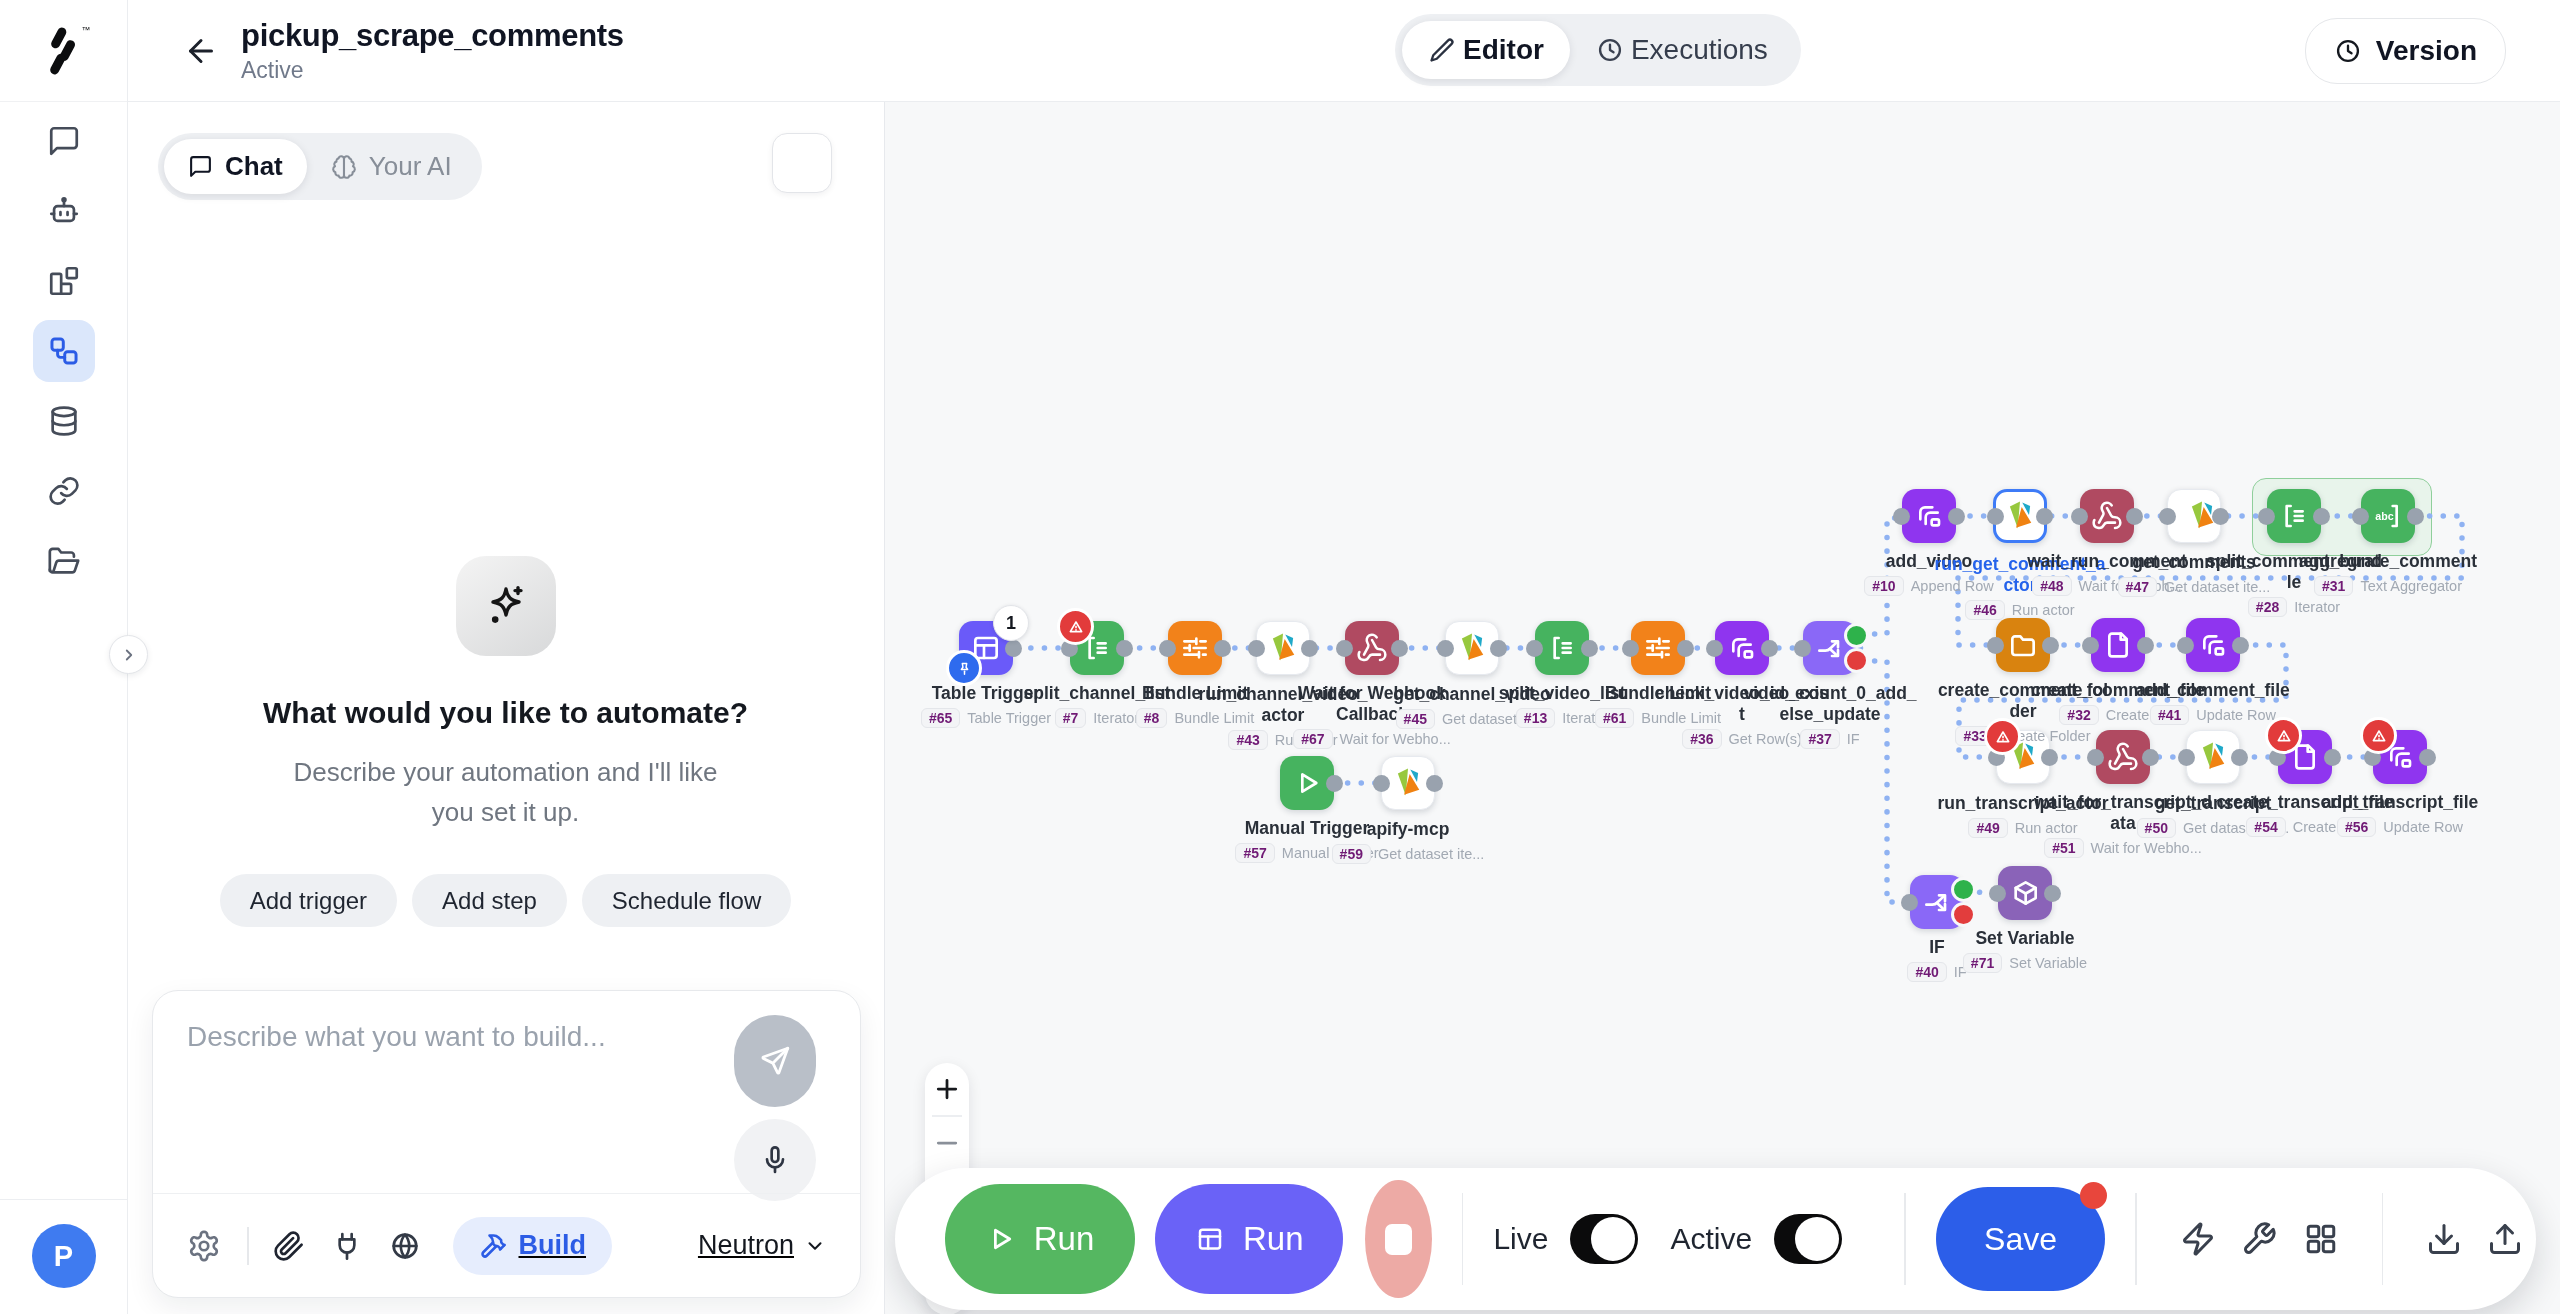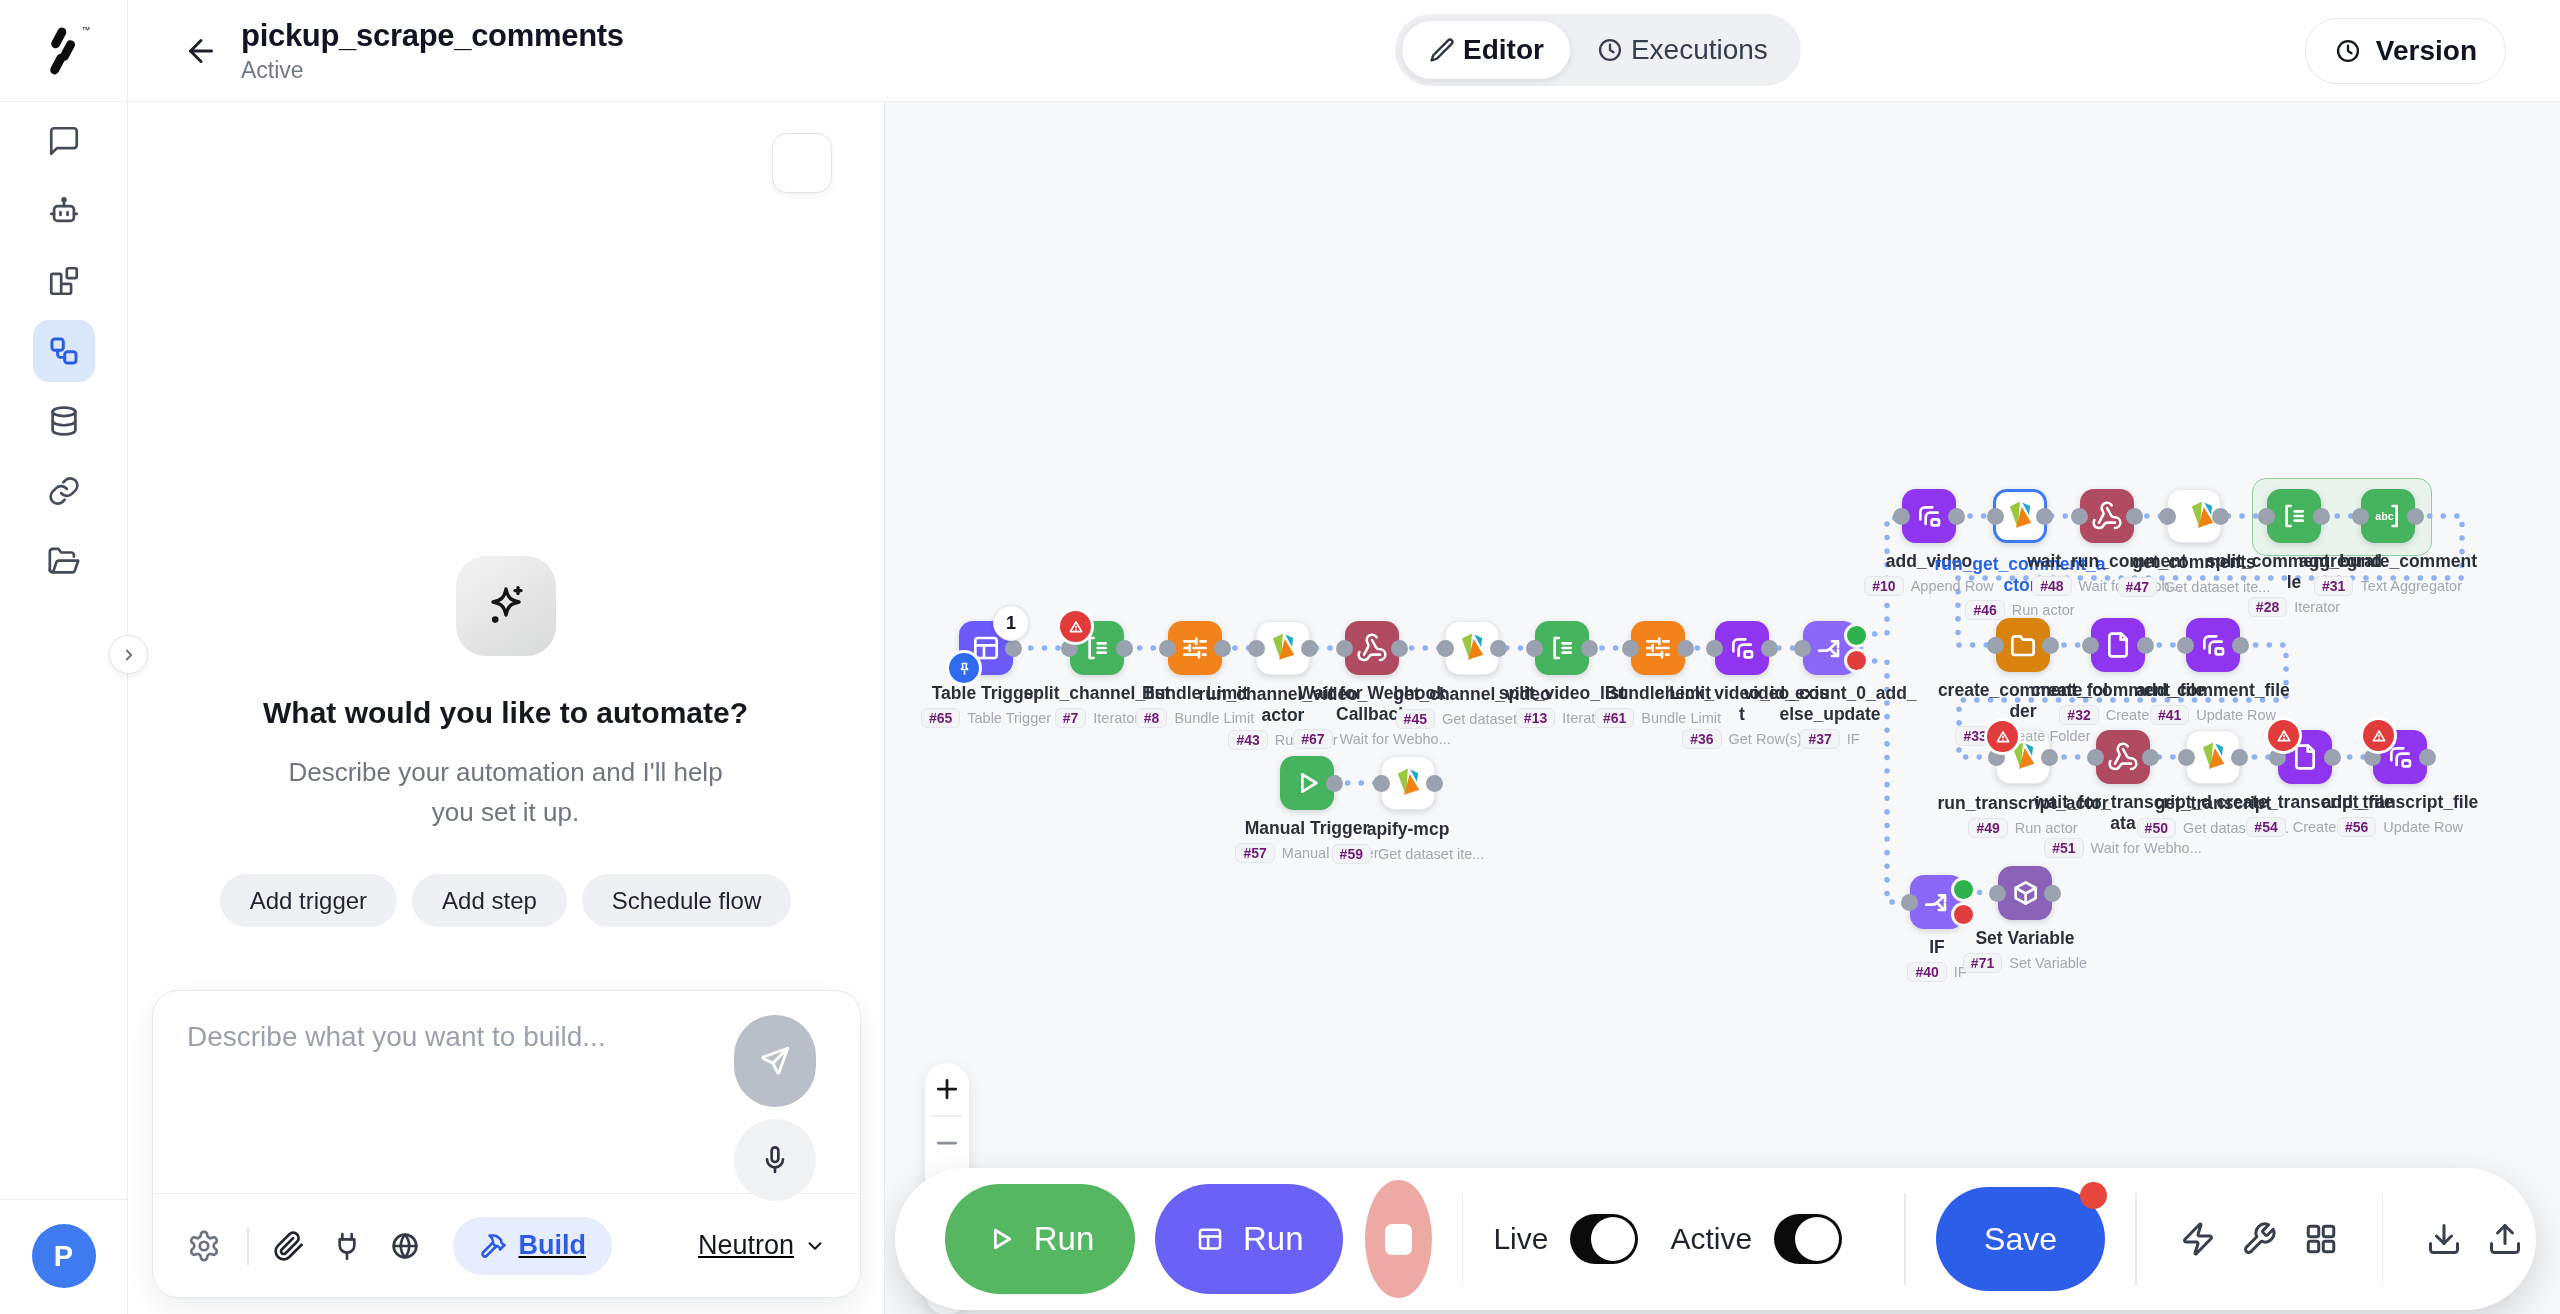--- a/index.html
+++ b/index.html
@@ -193,38 +193,53 @@
     <div class="version">
       <svg class="ic" width="28" height="28" viewBox="0 0 24 24" style="stroke:#14181f;stroke-width:2">
           <circle cx="12" cy="12" r="8.5"></circle>
           <path d="M12 7.5V12l3 2"></path>
         </svg>
       <span>Version</span>
     </div>
   </header>
 
   <section class="chat">
+    <div class="chat-tabs">
+      <div class="ctab on">
+        <svg class="ic" width="25" height="25" viewBox="0 0 24 24" style="stroke-width:2">
+            <path d="M21 15a2 2 0 0 1-2 2H7l-4 4V5a2 2 0 0 1 2-2h14a2 2 0 0 1 2 2Z"></path>
+          </svg>
+        <span>Chat</span>
+      </div>
+      <div class="ctab">
+        <svg class="ic" width="26" height="26" viewBox="0 0 24 24">
+            <path d="M9.5 2A2.5 2.5 0 0 1 12 4.5v15a2.5 2.5 0 0 1-4.96.44 2.5 2.5 0 0 1-2.96-3.08 3 3 0 0 1-.34-5.58 2.5 2.5 0 0 1 1.32-4.24 2.5 2.5 0 0 1 1.98-3A2.5 2.5 0 0 1 9.5 2Z"></path>
+            <path d="M14.5 2A2.5 2.5 0 0 0 12 4.5v15a2.5 2.5 0 0 0 4.96.44 2.5 2.5 0 0 0 2.96-3.08 3 3 0 0 0 .34-5.58 2.5 2.5 0 0 0-1.32-4.24 2.5 2.5 0 0 0-1.98-3A2.5 2.5 0 0 0 14.5 2Z"></path>
+          </svg>
+        <span>Your AI</span>
+      </div>
+    </div>
     <div class="collapse">
       <svg class="ic" width="27" height="27" viewBox="0 0 24 24" style="stroke-width:2">
           <rect x="3.5" y="4" width="17" height="16" rx="2.5"></rect>
           <path d="M15.5 4v16"></path>
           <path d="m11 9.5-2.5 2.5L11 14.5"></path>
         </svg>
     </div>
 
     <div class="empty">
       <div class="spark-tile">
         <svg class="ic" width="48" height="48" viewBox="0 0 24 24" style="stroke:#151515;stroke-width:1.7">
             <path d="M12 3.5c.8 4.2 2.3 5.7 6.5 6.5-4.2.8-5.7 2.3-6.5 6.5-.8-4.2-2.3-5.7-6.5-6.5 4.2-.8 5.7-2.3 6.5-6.5Z"></path>
             <path d="M18 2.8v3M16.5 4.3h3"></path>
             <circle cx="6.6" cy="18.8" r=".8" fill="#151515"></circle>
           </svg>
       </div>
       <h2>What would you like to automate?</h2>
-      <p>Describe your automation and I'll help you set it up.</p>
+      <p>Describe your automation and I'll like you set it up.</p>
       <div class="pillrow">
         <div class="apill">Add trigger</div>
         <div class="apill">Add step</div>
         <div class="apill">Schedule flow</div>
       </div>
     </div>
 
     <div class="composer">
       <div class="ph">Describe what you want to build...</div>
       <div class="send">

